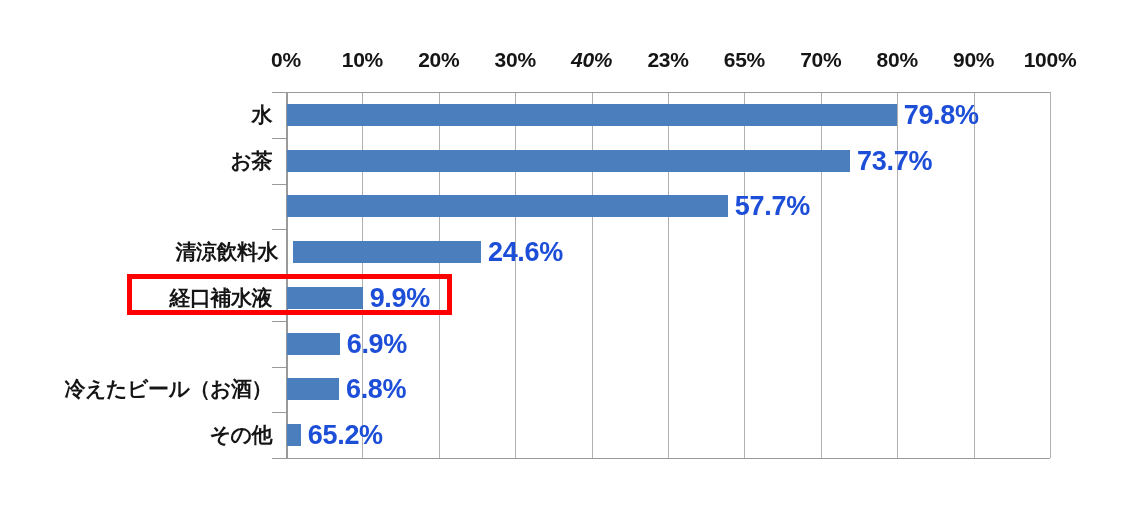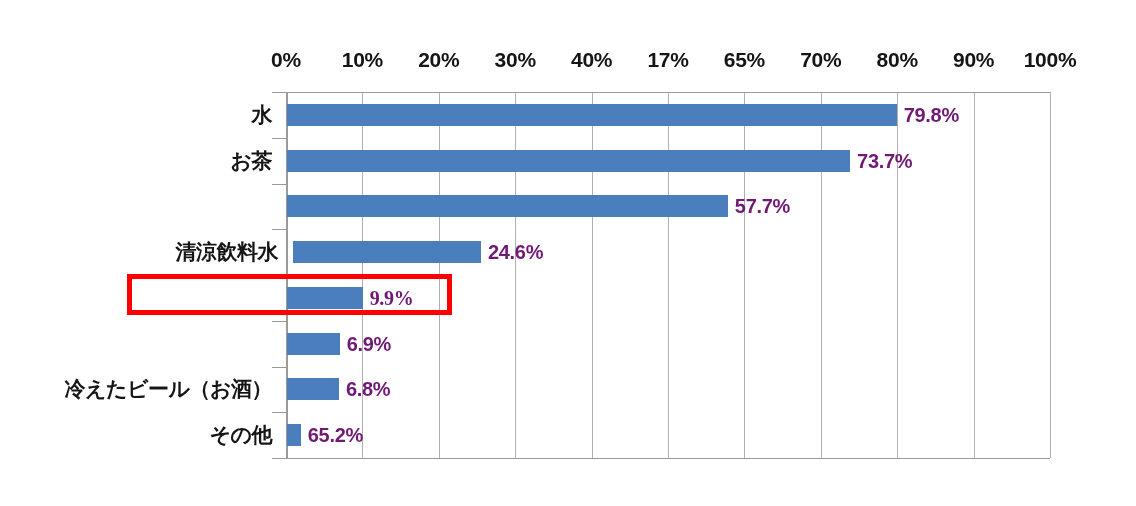--- a/index.html
+++ b/index.html
@@ -92,23 +92,23 @@
     left: 287px;
     top: 50%;
     transform: translateY(-50%);
     height: 22px;
     background: #4a7ebd;
   }
   .bar-value {
     position: absolute;
     top: 50%;
     transform: translateY(-50%);
-    font-size: 20px;
+    font-size: 27px;
     font-weight: bold;
-    color: #701a75;
+    color: #1d4ed8;
     white-space: nowrap;
     letter-spacing: -0.3px;
   }
 
   
   .highlight-box {
     position: absolute;
     left: 127px;
     top: 274px;
     width: 325px;
@@ -122,22 +122,22 @@
 </head>
 <body>
 
 <div id="chart-root">
 
   <div id="xtick-labels">
       <div class="x-tick-label" style="left: 286px;">0%</div>
       <div class="x-tick-label" style="left: 362.4px;">10%</div>
       <div class="x-tick-label" style="left: 438.8px;">20%</div>
       <div class="x-tick-label" style="left: 515.2px;">30%</div>
-      <div class="x-tick-label" style="left: 591.6px;">40%</div>
-      <div class="x-tick-label" style="left: 668px;">17%</div>
+      <div class="x-tick-label" style="left: 591.6px; font-style: italic;">40%</div>
+      <div class="x-tick-label" style="left: 668px;">23%</div>
       <div class="x-tick-label" style="left: 744.4px;">65%</div>
       <div class="x-tick-label" style="left: 820.8px;">70%</div>
       <div class="x-tick-label" style="left: 897.2px;">80%</div>
       <div class="x-tick-label" style="left: 973.6px;">90%</div>
       <div class="x-tick-label" style="left: 1050px;">100%</div>
     </div>
 
   <div id="gridlines">
       <div class="gridline" style="left: 362.4px;"></div>
       <div class="gridline" style="left: 438.8px;"></div>
@@ -178,22 +178,23 @@
       <div class="row" style="top: 183.5px;">
         <div class="bar" style="width: 440.828px; background: rgb(74, 126, 189);"></div>
         <div class="bar-value" style="left: 734.828px;">57.7%</div>
       </div>
       <div class="row" style="top: 229.25px; margin-left: 6px;">
         <div class="cat-label">清涼飲料水</div>
         <div class="bar" style="width: 187.944px; background: rgb(74, 126, 189);"></div>
         <div class="bar-value" style="left: 481.944px;">24.6%</div>
       </div>
       <div class="row" style="top: 275px;">
+        <div class="cat-label">経口補水液</div>
         <div class="bar" style="width: 75.636px; background: rgb(74, 126, 189);"></div>
-        <div class="bar-value" style="left: 369.636px; font-family: Liberation Serif, serif;">9.9%</div>
+        <div class="bar-value" style="left: 369.636px;">9.9%</div>
       </div>
       <div class="row" style="top: 320.75px;">
         <div class="bar" style="width: 52.716px; background: rgb(74, 126, 189);"></div>
         <div class="bar-value" style="left: 346.716px;">6.9%</div>
       </div>
       <div class="row" style="top: 366.5px;">
         <div class="cat-label">冷えたビール（お酒）</div>
         <div class="bar" style="width: 51.952px; background: rgb(74, 126, 189);"></div>
         <div class="bar-value" style="left: 345.952px;">6.8%</div>
       </div>

